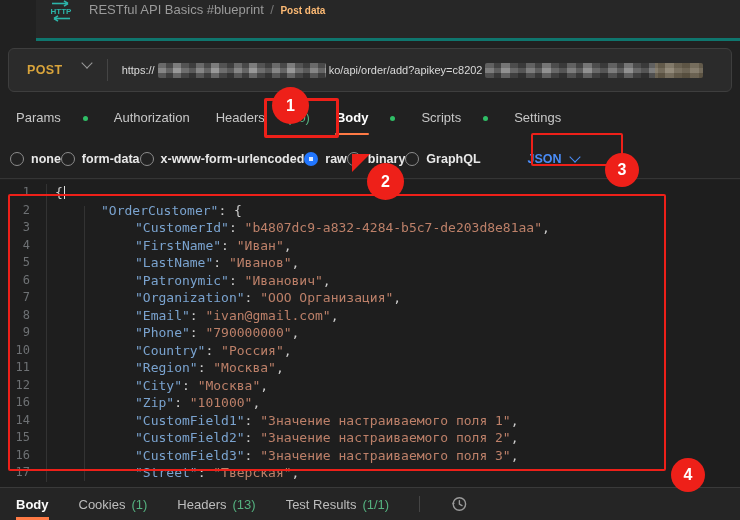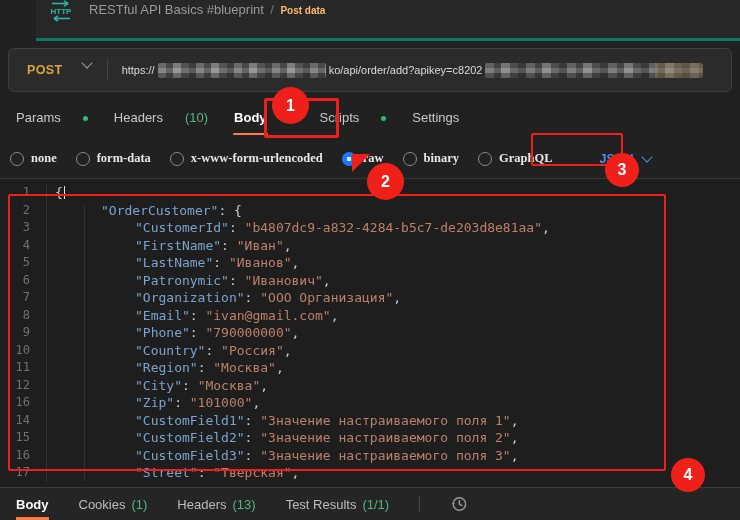--- a/index.html
+++ b/index.html
@@ -121,38 +121,41 @@
         <span class="redacted r2"></span>
       </div>
   </div>
 
   <div class="tabsrow">
       <div class="tab">
         <span class="tlabel">Params</span>
         <span class="dot"></span>
       </div>
       <div class="tab">
+        <span class="tlabel">Authorization</span>
+      </div>
+      <div class="tab">
         <span class="tlabel">Headers</span>
         <span class="count">(10)</span>
       </div>
       <div class="tab active">
         <span class="tlabel">Body</span>
         <span class="dot"></span>
       </div>
       <div class="tab">
         <span class="tlabel">Scripts</span>
         <span class="dot"></span>
       </div>
       <div class="tab">
         <span class="tlabel">Settings</span>
       </div>
     </div>
 
   <div class="radiorow">
-    <span id="radio-host" style="display:flex;align-items:center;gap:19px;font-family:Liberation Serif, serif;">
+    <span id="radio-host" style="display:flex;align-items:center;">
         <label class="radio">
           <span class="rc"></span>
           <span class="rl">none</span>
         </label>
         <label class="radio">
           <span class="rc"></span>
           <span class="rl">form-data</span>
         </label>
         <label class="radio">
           <span class="rc"></span>

